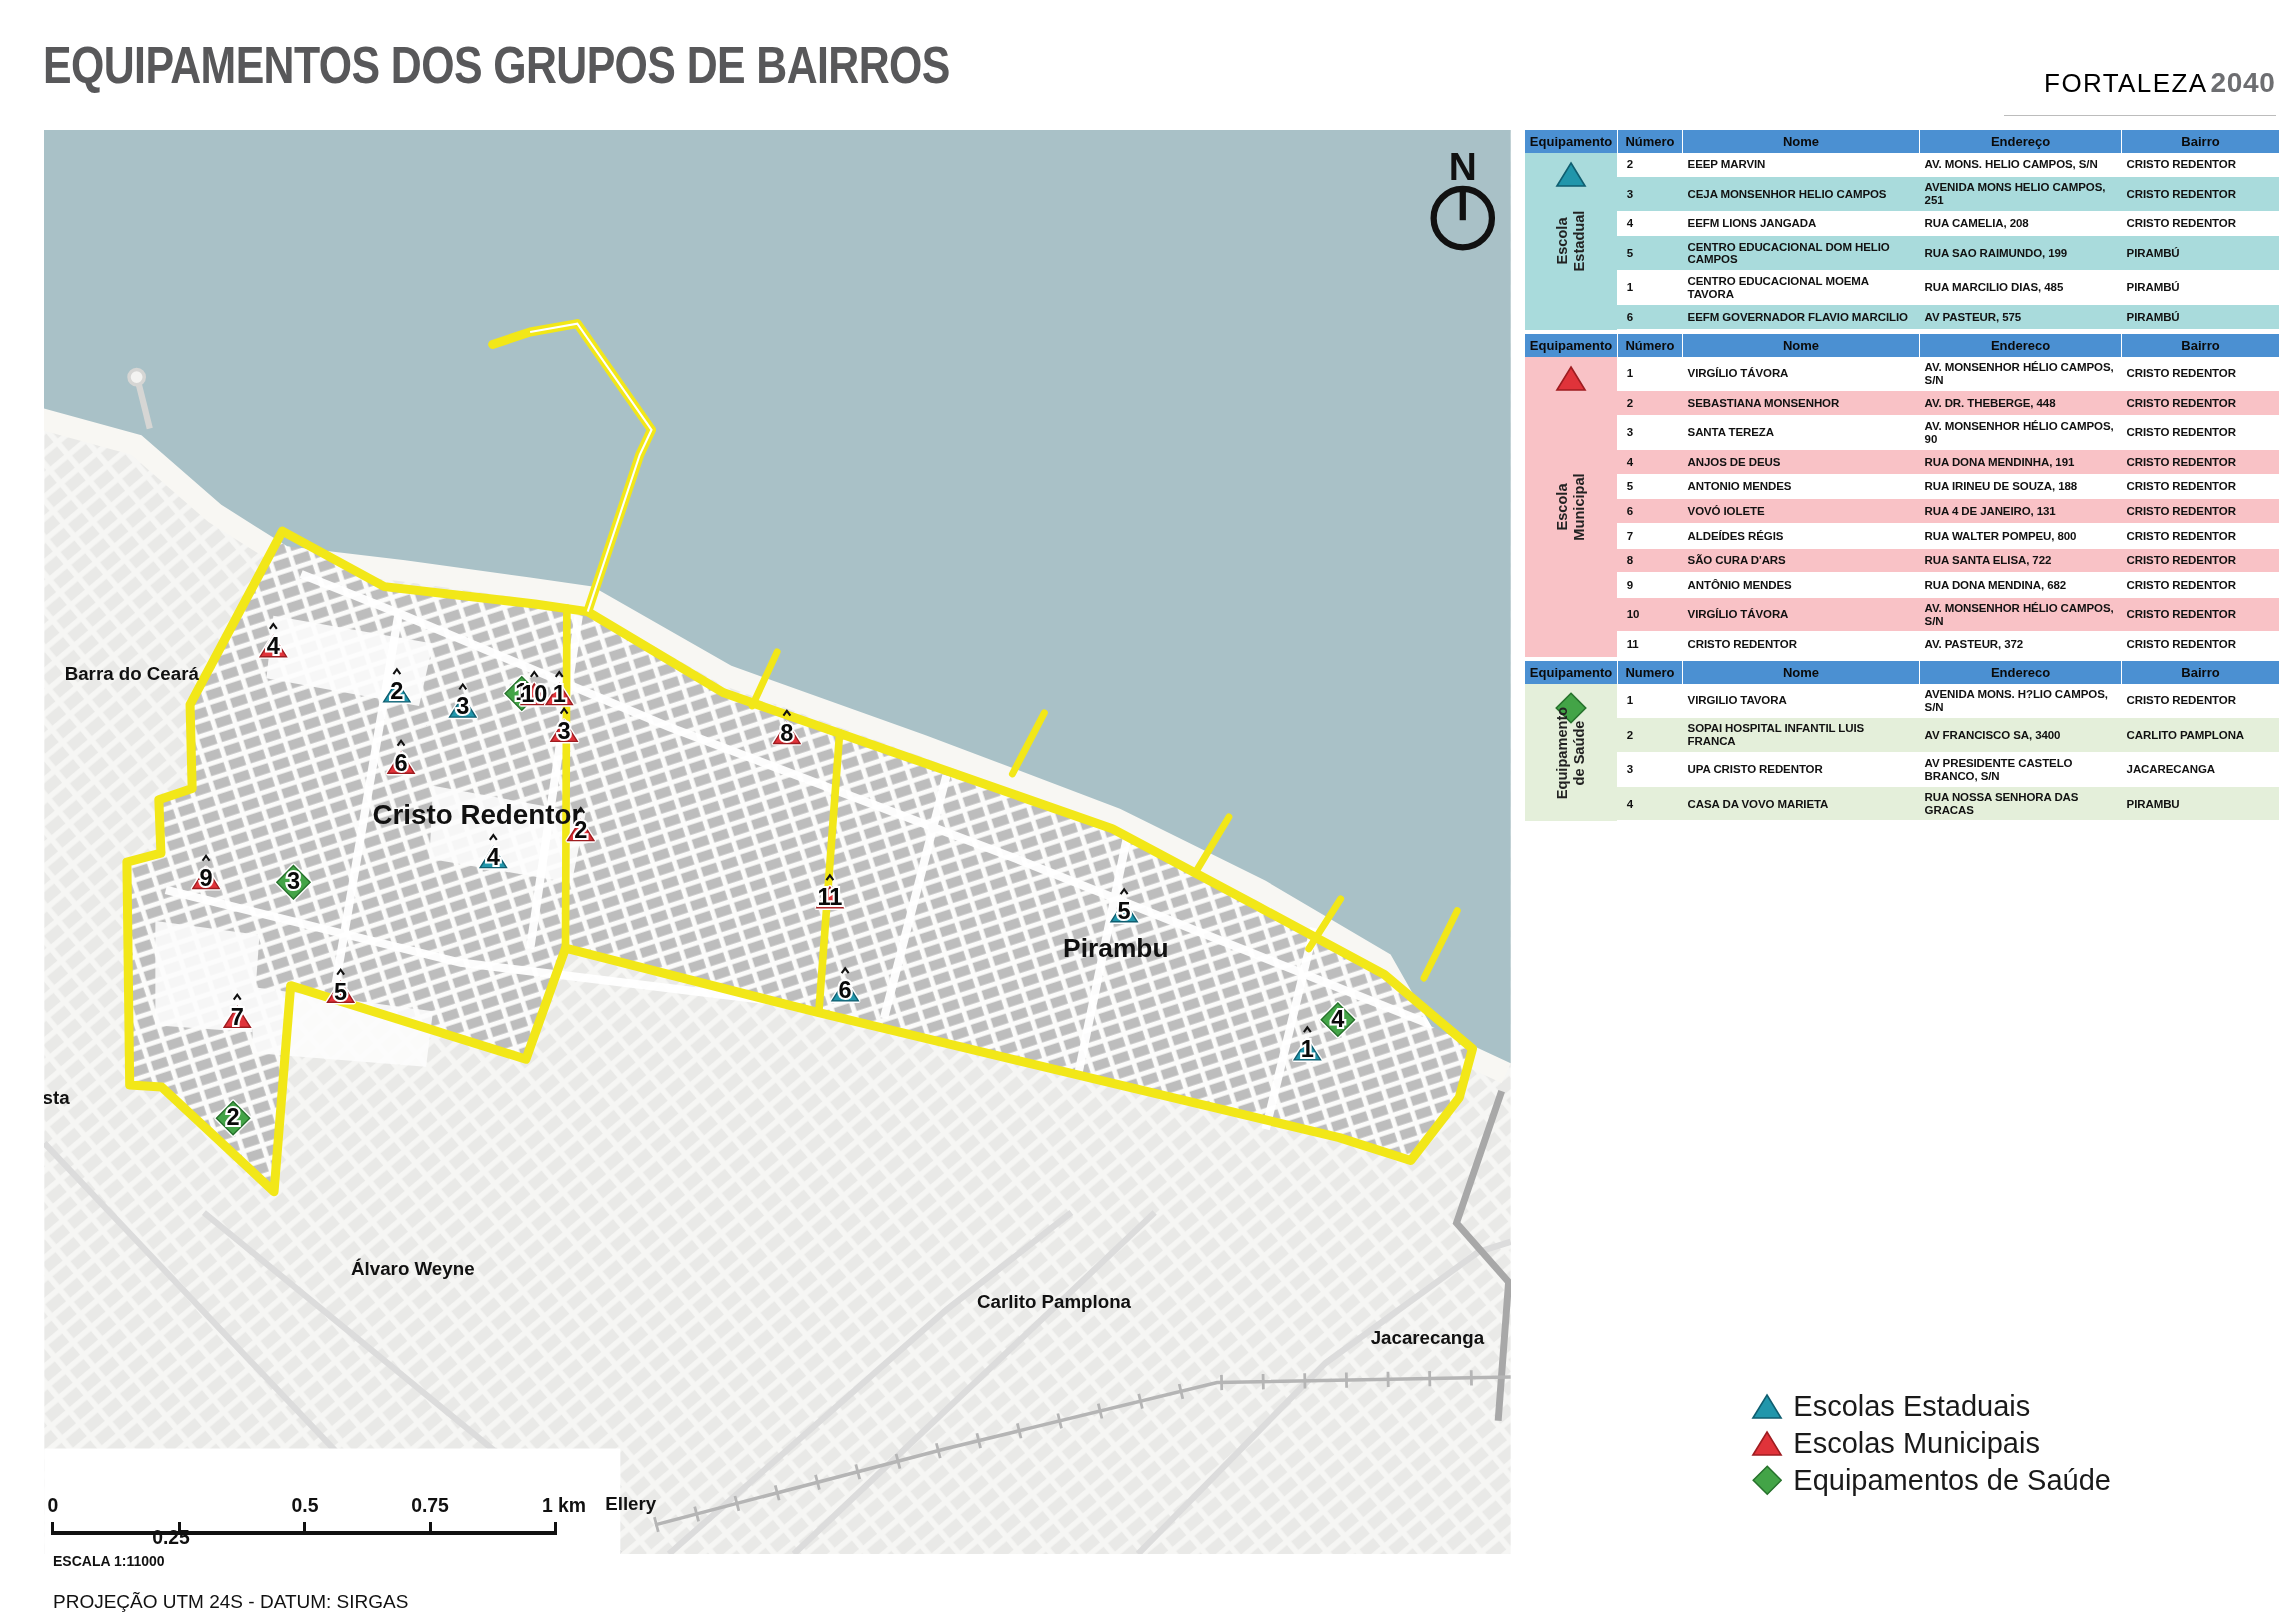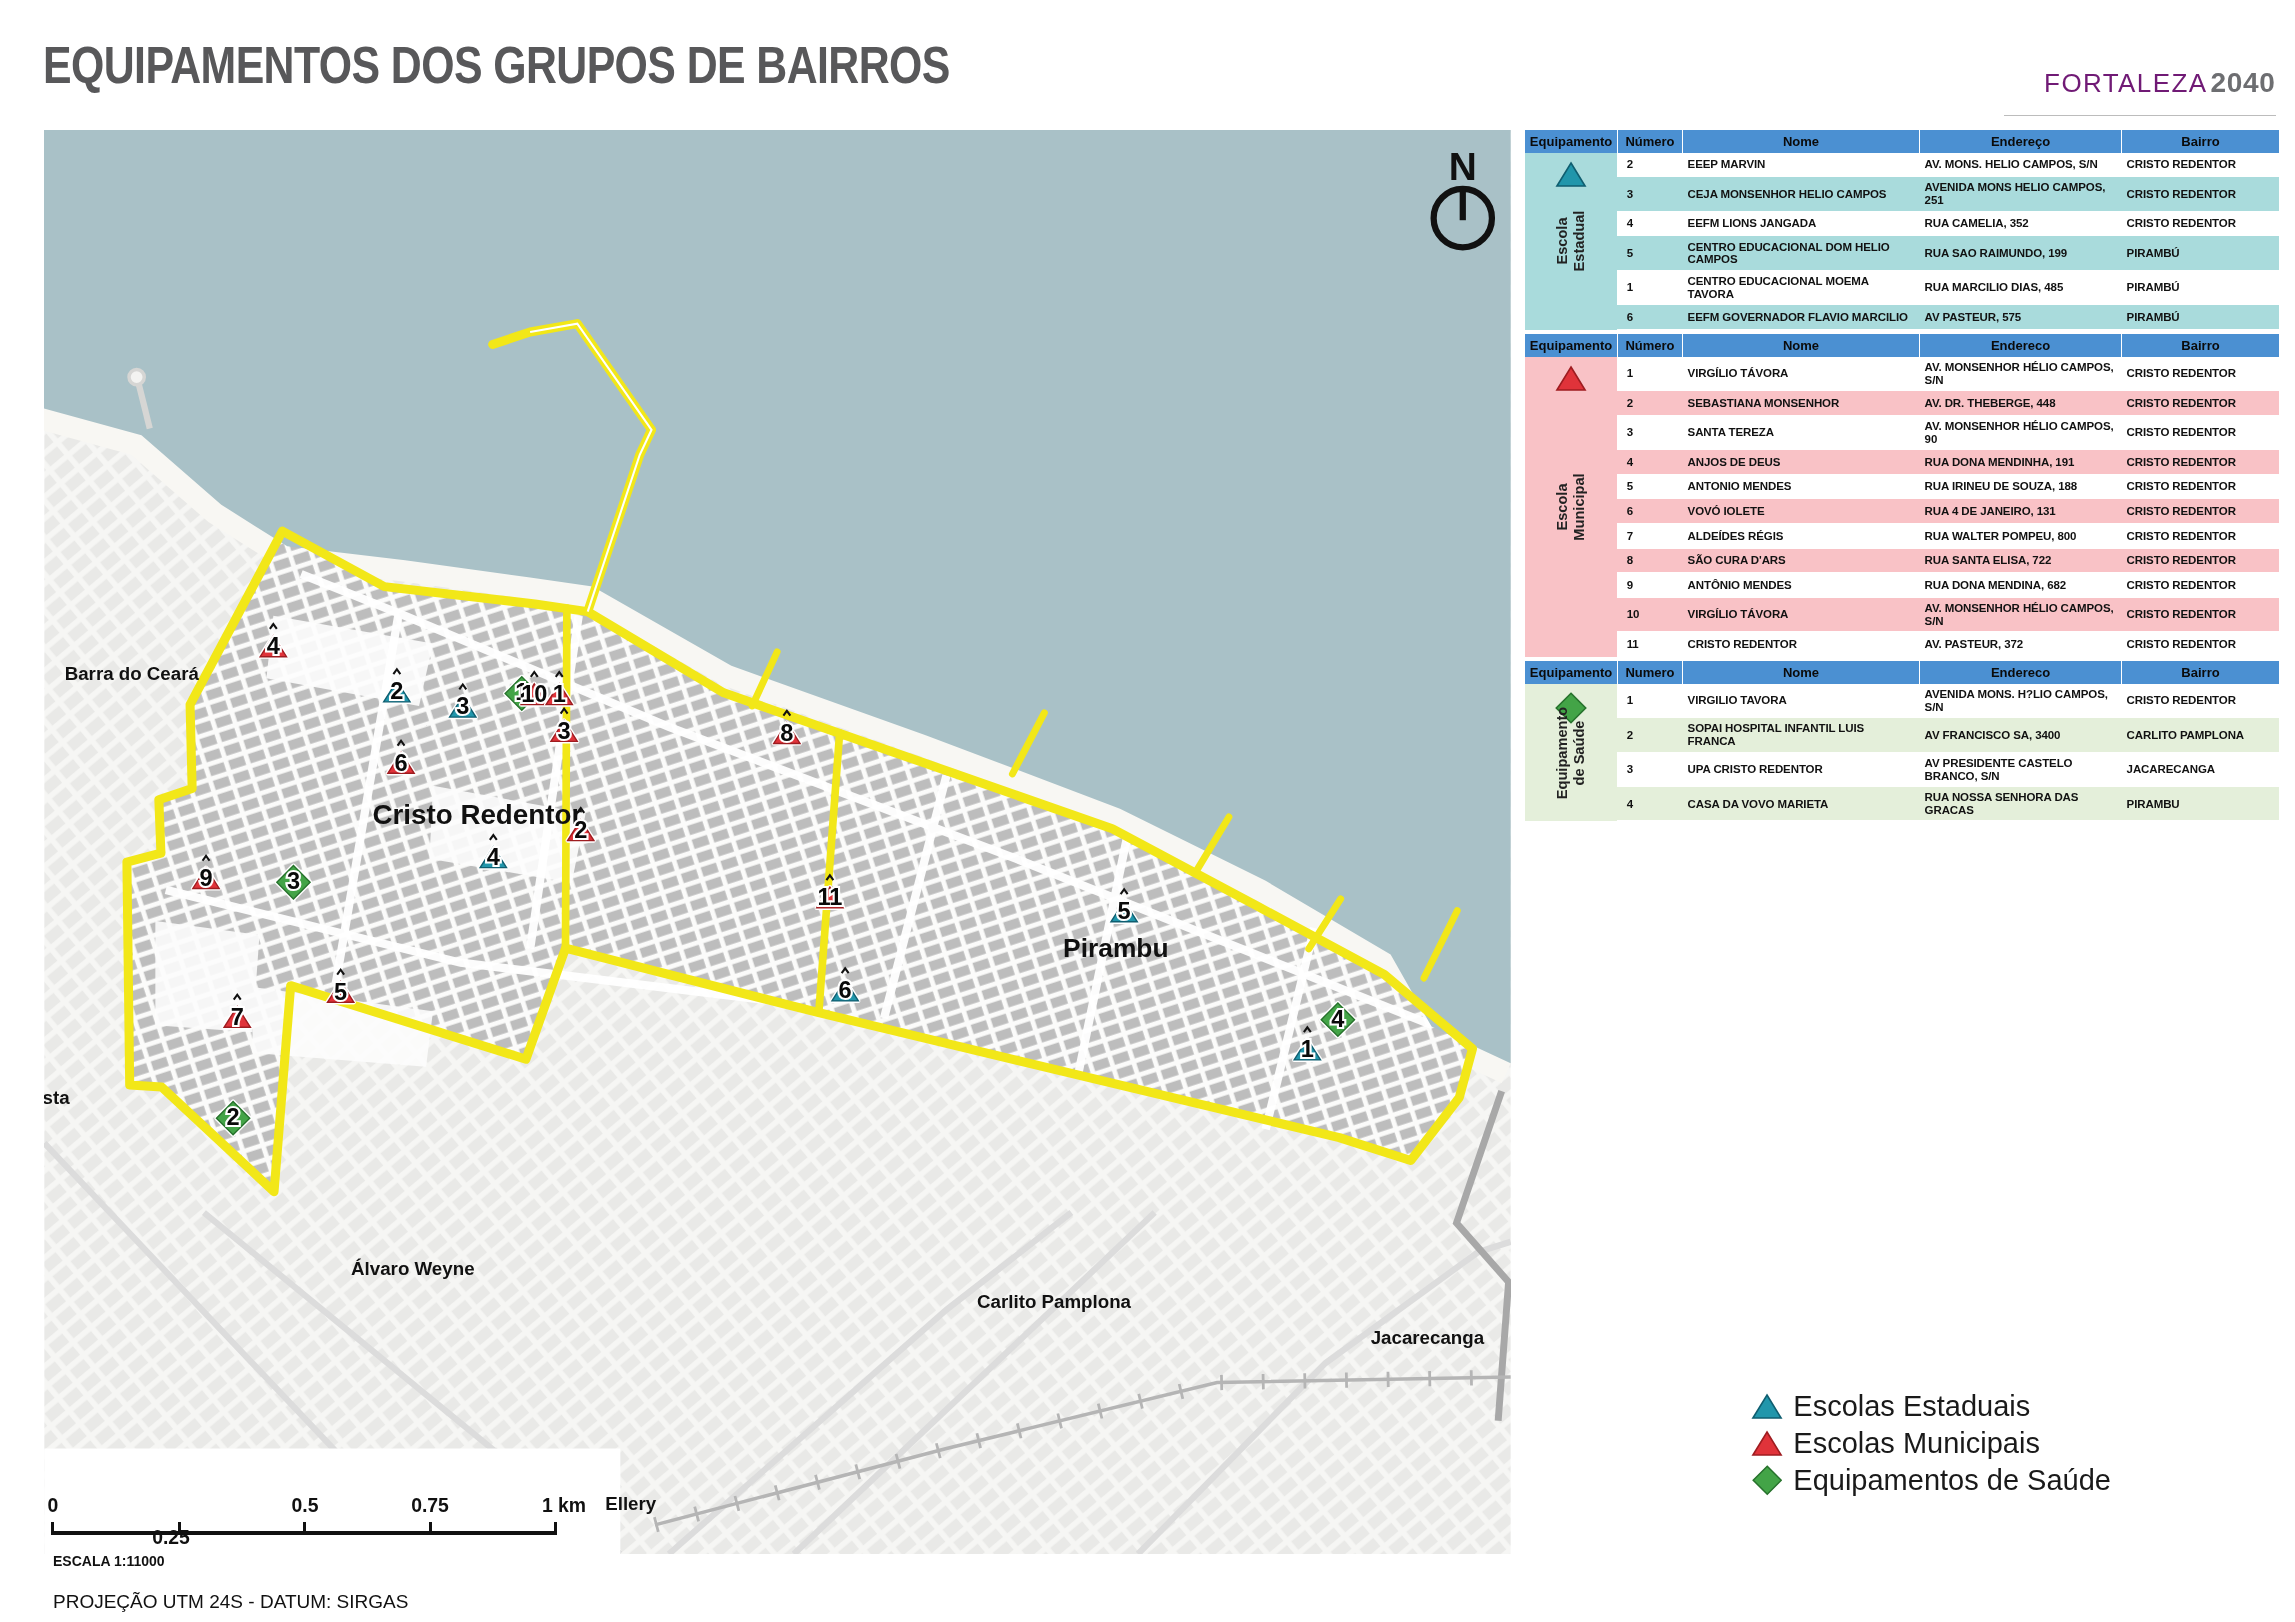--- a/index.html
+++ b/index.html
@@ -3,21 +3,21 @@
 <meta charset="utf-8">
 <style>
   html,body{margin:0;padding:0;background:#fff;}
   body{width:2295px;height:1623px;position:relative;overflow:hidden;
        font-family:"Liberation Sans",sans-serif;color:#111;}
   
   #page-title{position:absolute;left:43px;top:36px;font-size:51px;font-weight:800;
       color:#58585a;letter-spacing:-0.7px;transform:scaleX(.84);transform-origin:left center;
       white-space:nowrap;margin:0;}
   #brand{position:absolute;right:19.4px;top:67px;width:278px;text-align:right;white-space:nowrap;}
-  #brand .b1{font-size:26px;font-weight:400;color:#701a75;letter-spacing:1.4px;}
+  #brand .b1{font-size:26px;font-weight:400;color:#000000;letter-spacing:1.4px;}
   #brand .b2{font-size:28px;font-weight:800;color:#6d6e71;letter-spacing:0.7px;margin-top:25px;}
   #brand-rule{position:absolute;right:19.4px;top:115px;width:272px;height:1.4px;background:#bcbcbc;}
   
   #map-wrap{position:absolute;left:44px;top:130px;width:1467px;height:1424px;}
   
   .eq-table{position:absolute;left:1525px;width:753px;}
   .t-header{display:grid;grid-template-columns:92px 65px 237px 202px 158px;}
   .t-header .hc{background:var(--hbg);font-size:13px;font-weight:700;color:#0b0b0b;
       text-align:center;padding:3.5px 2.8px 4.2px 2.8px;border-left:1.4px solid #fff;}
   .t-header .hc:first-child{border-left:none;}
@@ -290,21 +290,21 @@
         </div>
         <div class="row">
           <div class="c num">3</div>
           <div class="c nome">CEJA MONSENHOR HELIO CAMPOS</div>
           <div class="c end">AVENIDA MONS HELIO CAMPOS, 251</div>
           <div class="c bairro">CRISTO REDENTOR</div>
         </div>
         <div class="row">
           <div class="c num">4</div>
           <div class="c nome">EEFM LIONS JANGADA</div>
-          <div class="c end">RUA CAMELIA, 352</div>
+          <div class="c end">RUA CAMELIA, 208</div>
           <div class="c bairro">CRISTO REDENTOR</div>
         </div>
         <div class="row">
           <div class="c num">5</div>
           <div class="c nome">CENTRO EDUCACIONAL DOM HELIO CAMPOS</div>
           <div class="c end">RUA SAO RAIMUNDO, 199</div>
           <div class="c bairro">PIRAMBÚ</div>
         </div>
         <div class="row">
           <div class="c num">1</div>

